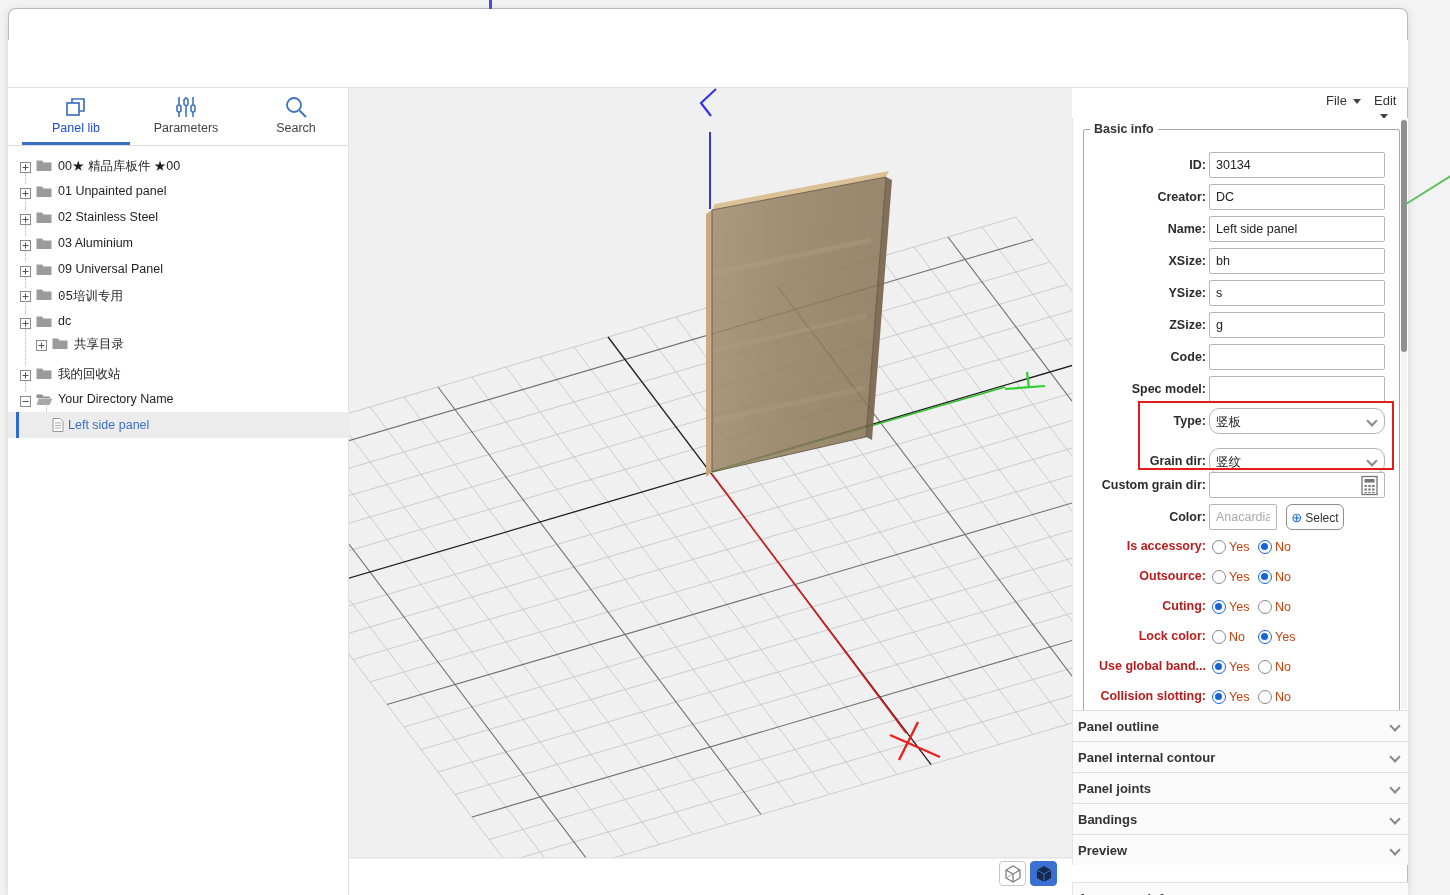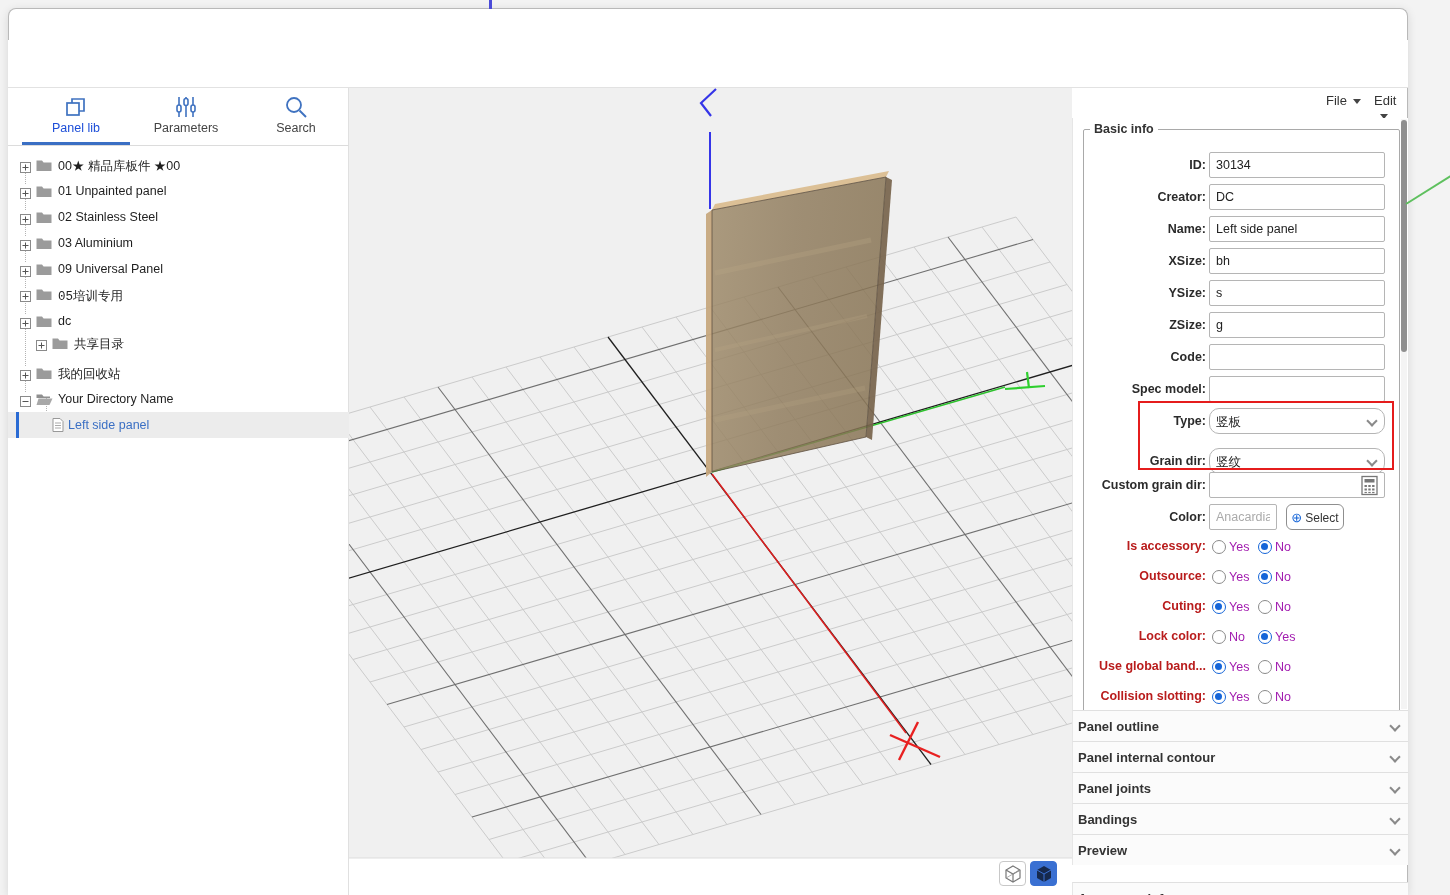--- a/index.html
+++ b/index.html
@@ -95,21 +95,21 @@
 
   .radio-row { position:absolute; left:3px; width:320px; height:22px; }
   .radio-row .flabel { position:absolute; left:0; top:3px; width:130px; text-align:right;
     font-size:12.5px; font-weight:bold; color:#b91c1c; white-space:nowrap; }
   .radio-opt { position:absolute; top:1px; height:20px; cursor:pointer; }
   .radio-circ { display:inline-block; width:14px; height:14px; border-radius:50%;
     border:1.5px solid #8a8a8a; background:#fff; vertical-align:-3px; }
   .radio-opt.sel .radio-circ { border-color:#1565d8; position:relative; }
   .radio-opt.sel .radio-circ::after { content:""; position:absolute; left:2px; top:2px;
     width:7px; height:7px; border-radius:50%; background:#1565d8; }
-  .radio-opt .rlabel { font-size:12.5px; color:#a21caf; margin-left:3px; }
+  .radio-opt .rlabel { font-size:12.5px; color:#c2410c; margin-left:3px; }
 
   #red-highlight { position:absolute; left:65px; top:283px; width:256px; height:69px;
     border:2px solid #e51c1c; pointer-events:none; }
 
   #insp-scrollbar-track { position:absolute; left:1401px; top:119px; width:6px; height:590px; background:#f4f4f4; }
   #insp-scrollbar-thumb { position:absolute; left:1401px; top:120px; width:6px; height:232px;
     background:#8f8f8f; border-radius:3px; cursor:pointer; }
 
   .acc-row { position:absolute; left:1072px; width:336px; height:31px; background:#fbfbfb;
     border-top:1px solid #e0e0e0; border-left:1px solid #e6e6e6; cursor:pointer; }

